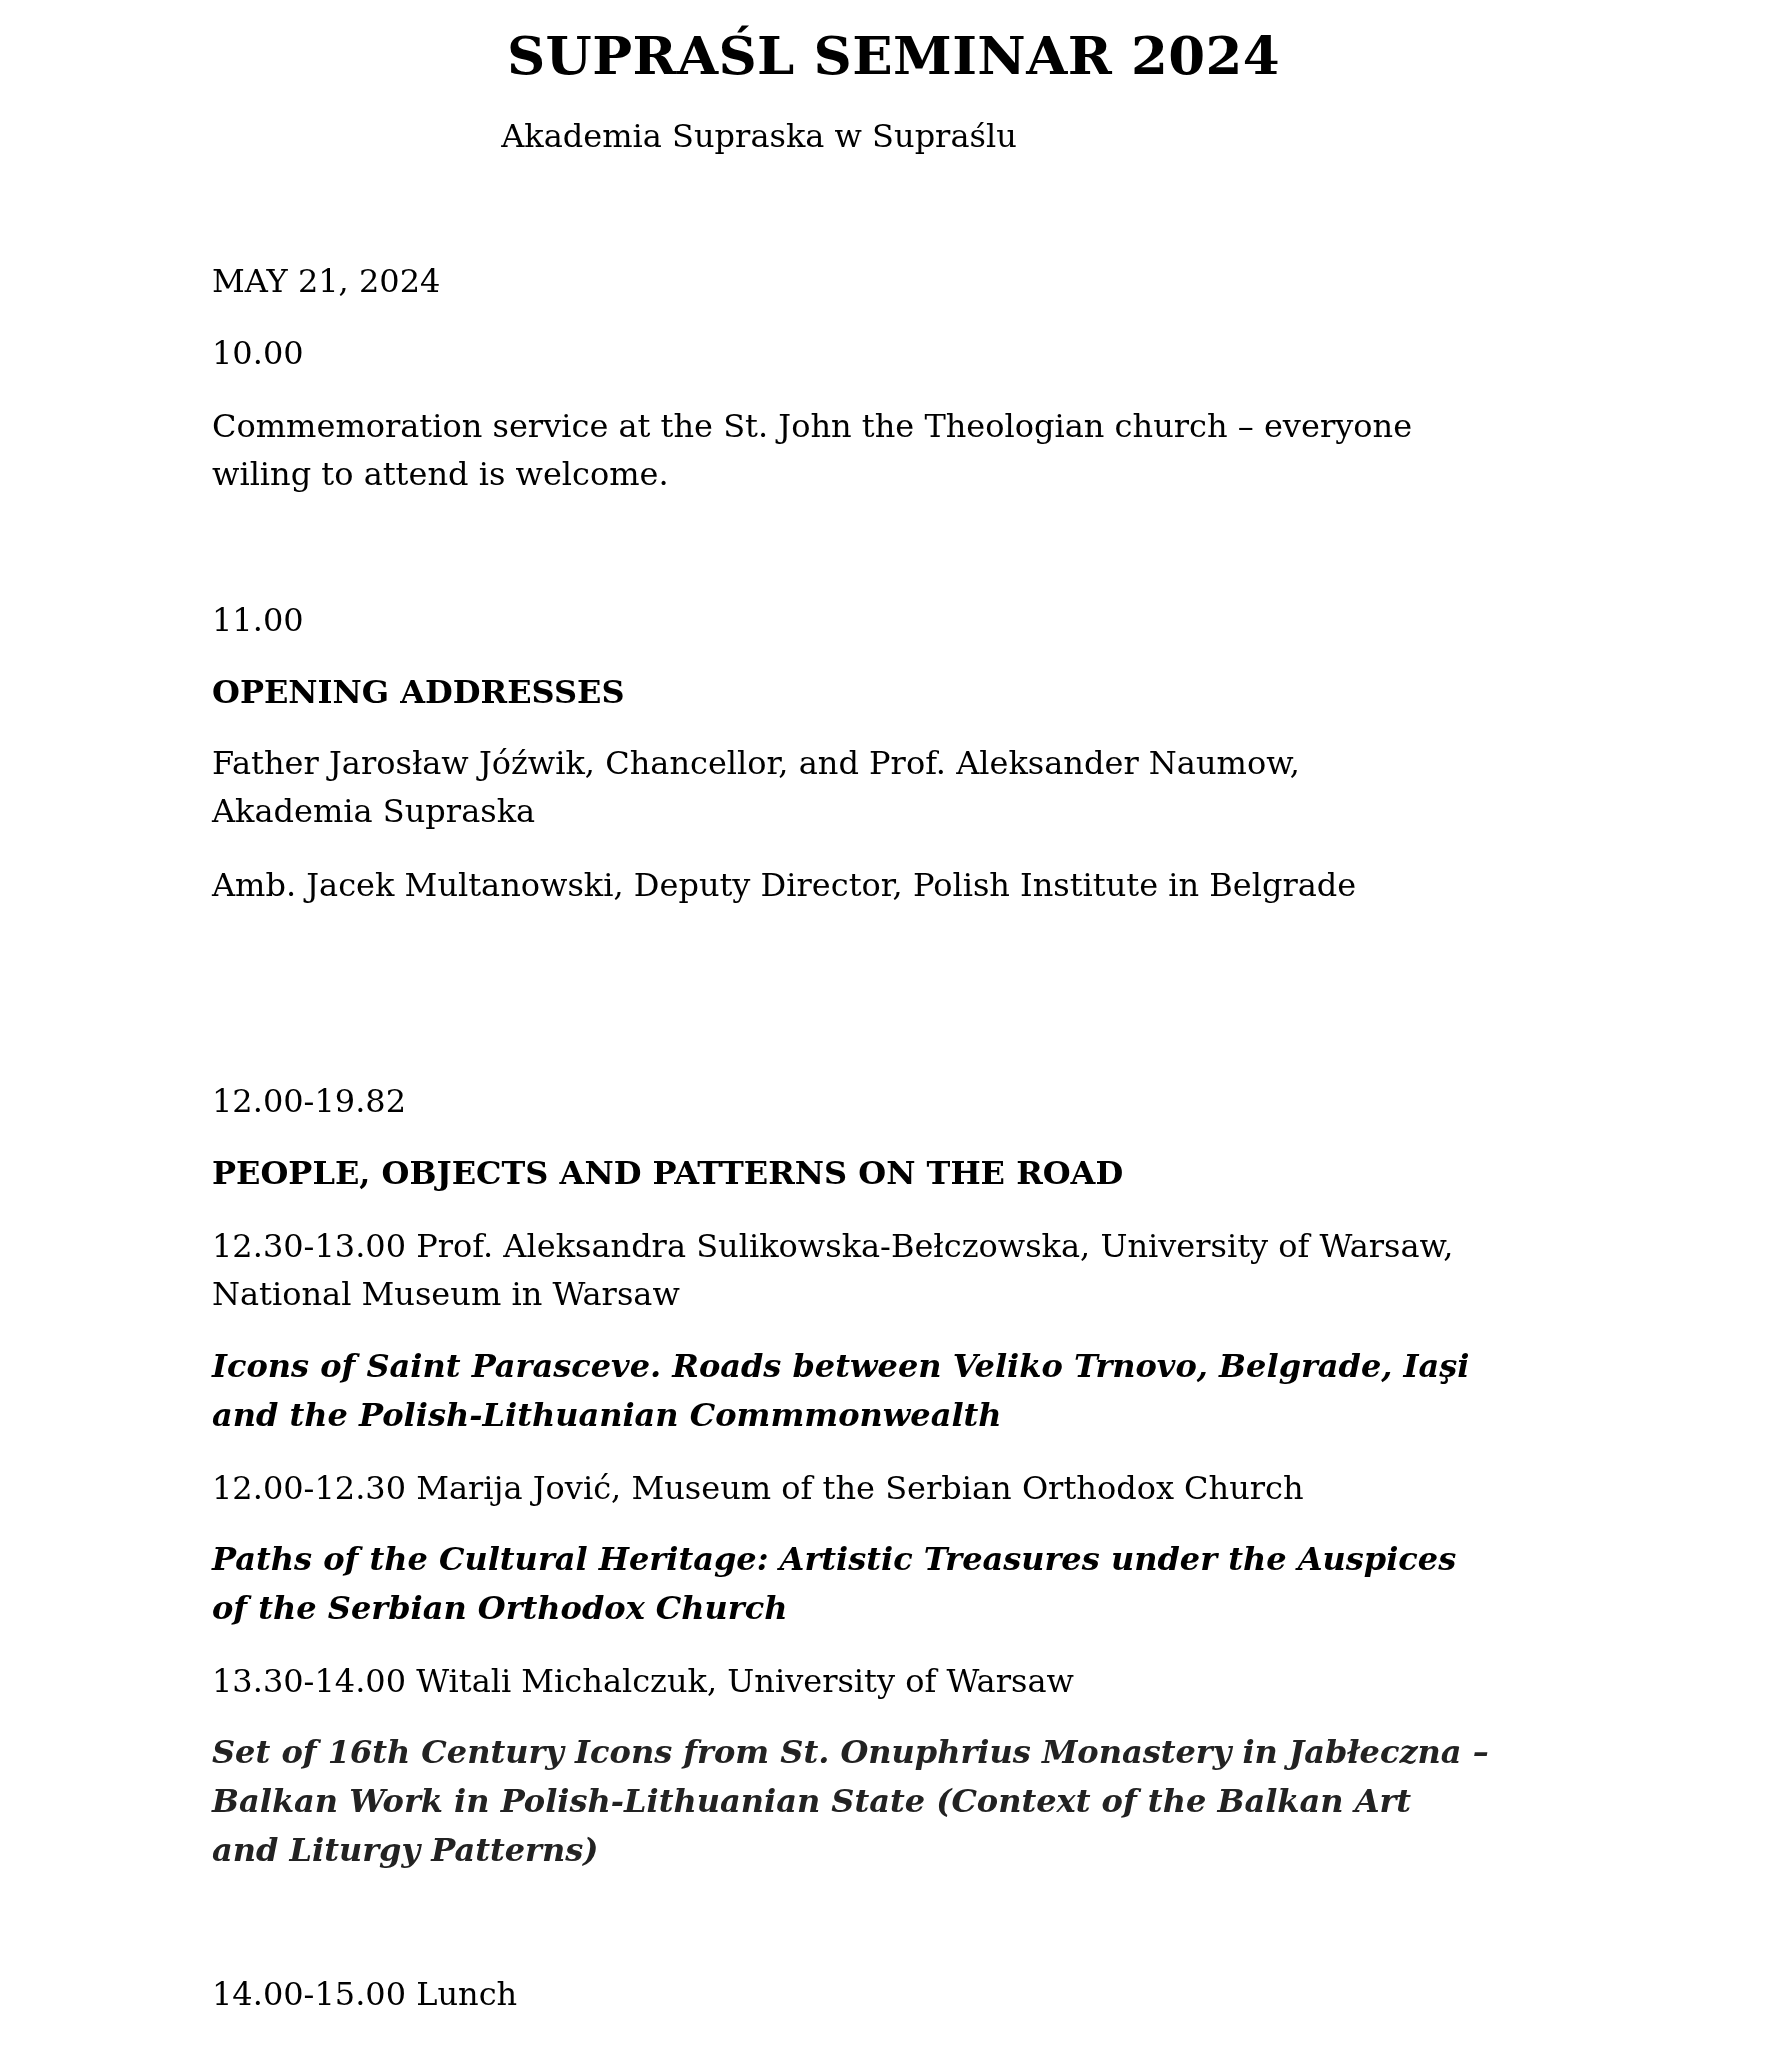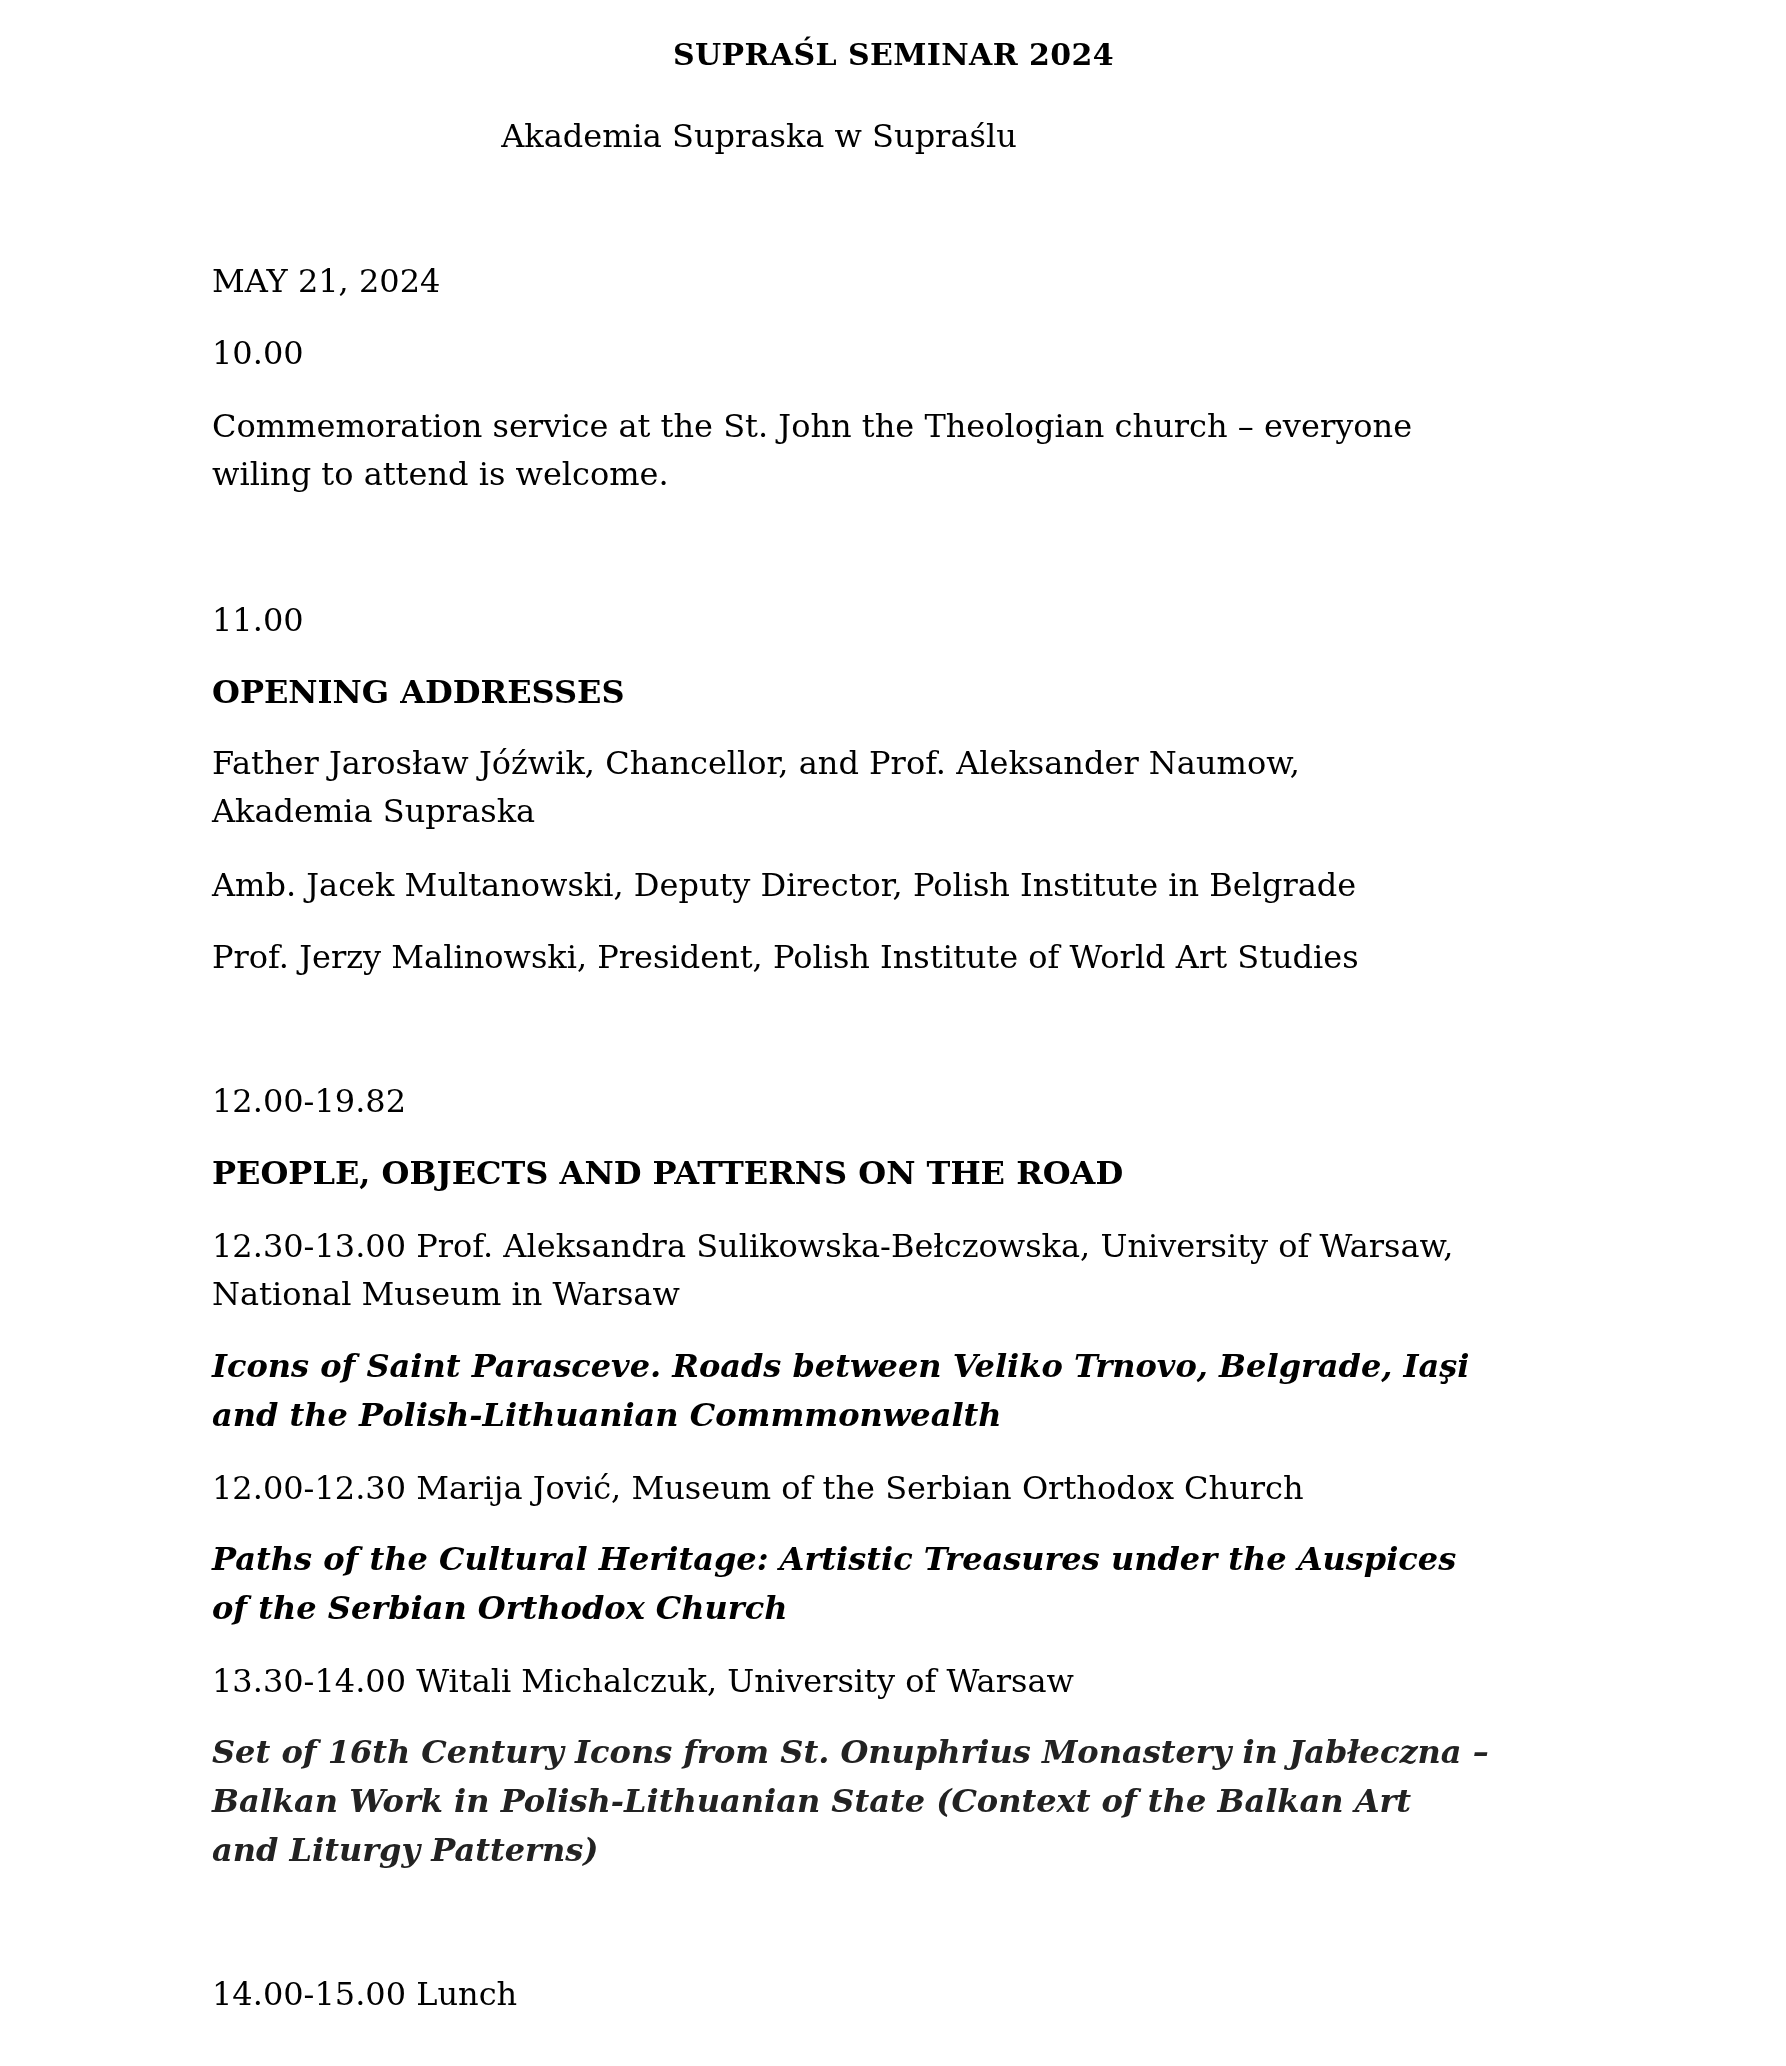--- a/index.html
+++ b/index.html
@@ -20,21 +20,21 @@
       left: 0; top: 0;
       width: 1787px;
       height: 2066px;
     }
     .title {
       position: absolute;
       left: 0; width: 1787px;
       top: 29px;
       text-align: center;
       font-weight: bold;
-      font-size: 30px;
+      font-size: 53px;
       line-height: 52px;
       letter-spacing: 0.4px;
     }
     .subtitle {
       position: absolute;
       left: 0; width: 1518px;
       top: 115px;
       text-align: center;
       font-size: 32px;
       line-height: 43px;
@@ -63,21 +63,20 @@
 
   <div class="line" style="top:329px">10.00</div>
   <div class="line" style="top:402px">Commemoration service at the St. John the Theologian church – everyone</div>
   <div class="line" style="top:450px">wiling to attend is welcome.</div>
 
   <div class="line" style="top:596px">11.00</div>
   <div class="line bold" style="top:668px">OPENING ADDRESSES</div>
   <div class="line" style="top:739px">Father Jarosław Jóźwik, Chancellor, and Prof. Aleksander Naumow,</div>
   <div class="line" style="top:787px">Akademia Supraska</div>
   <div class="line" style="top:861px">Amb. Jacek Multanowski, Deputy Director, Polish Institute in Belgrade</div>
-  <div class="line" style="top:933px">Prof. Jerzy Malinowski, President, Polish Institute of World Art Studies</div>
 
   <div class="line" style="top:1077px">12.00-19.82</div>
   <div class="line bold" style="top:1149px">PEOPLE, OBJECTS AND PATTERNS ON THE ROAD</div>
 
   <div class="line" style="top:1222px">12.30-13.00 Prof. Aleksandra Sulikowska-Bełczowska, University of Warsaw,</div>
   <div class="line" style="top:1270px">National Museum in Warsaw</div>
   <div class="line italic-bold" style="top:1342px">Icons of Saint Parasceve. Roads between Veliko Trnovo, Belgrade, Iaşi</div>
   <div class="line italic-bold" style="top:1391px">and the Polish-Lithuanian Commmonwealth</div>
 
   <div class="line" style="top:1464px">12.00-12.30 Marija Jović, Museum of the Serbian Orthodox Church</div>

